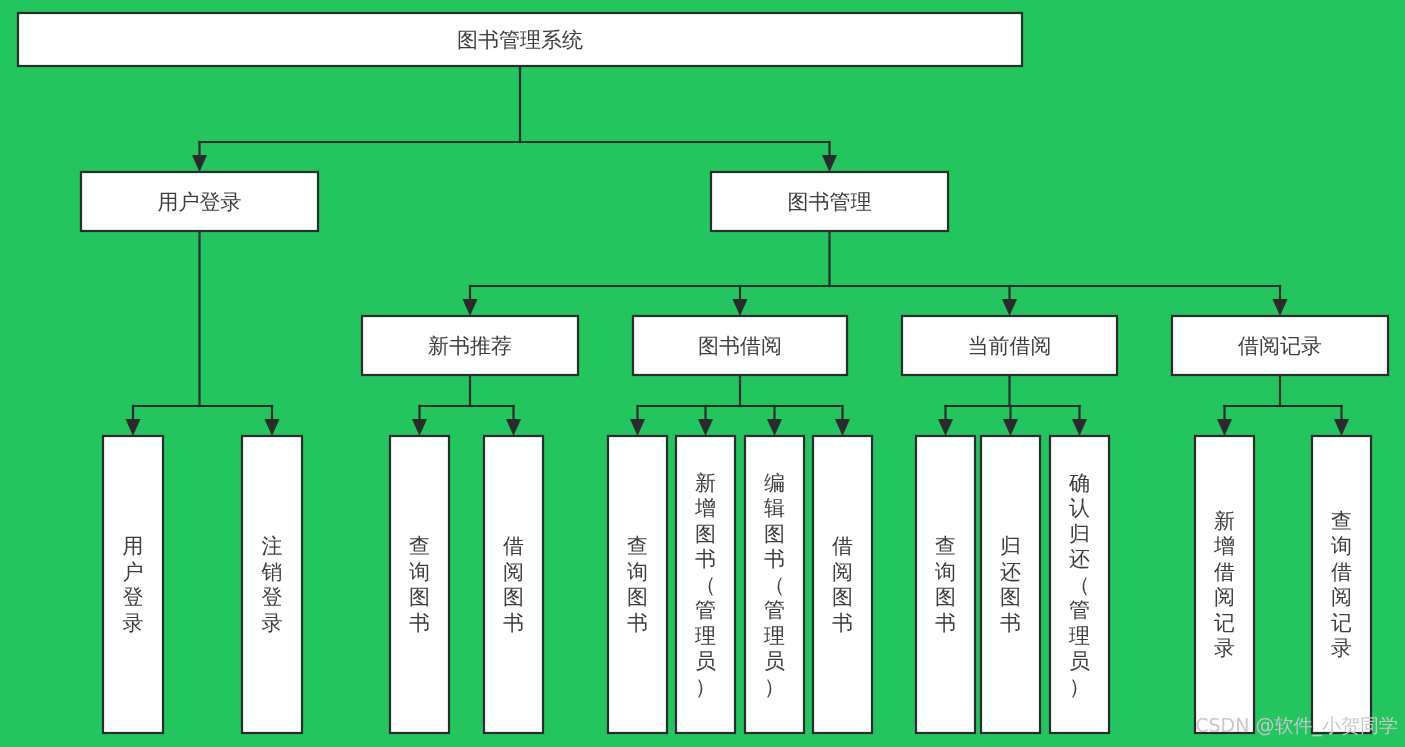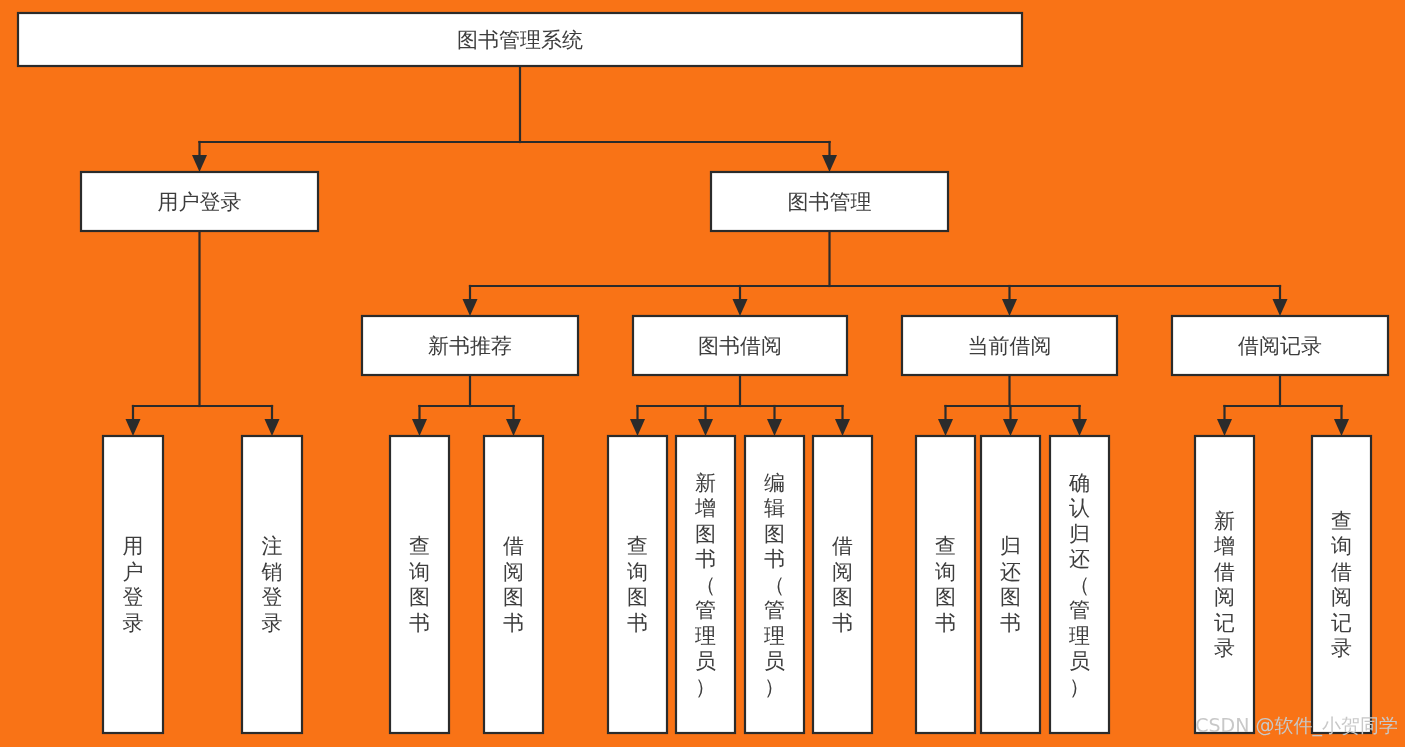--- a/index.html
+++ b/index.html
@@ -10,21 +10,21 @@
   body {
     width: 1405px;
     height: 747px;
     font-family: "DejaVu Sans", "Liberation Sans", sans-serif;
     overflow: hidden;
   }
   #diagram-root {
     position: relative;
     width: 1405px;
     height: 747px;
-    background: #f97316;
+    background: #22c55e;
   }
   svg.diagram-canvas {
     position: absolute;
     left: 0;
     top: 0;
     width: 1405px;
     height: 747px;
     display: block;
   }
   .node-rect {

